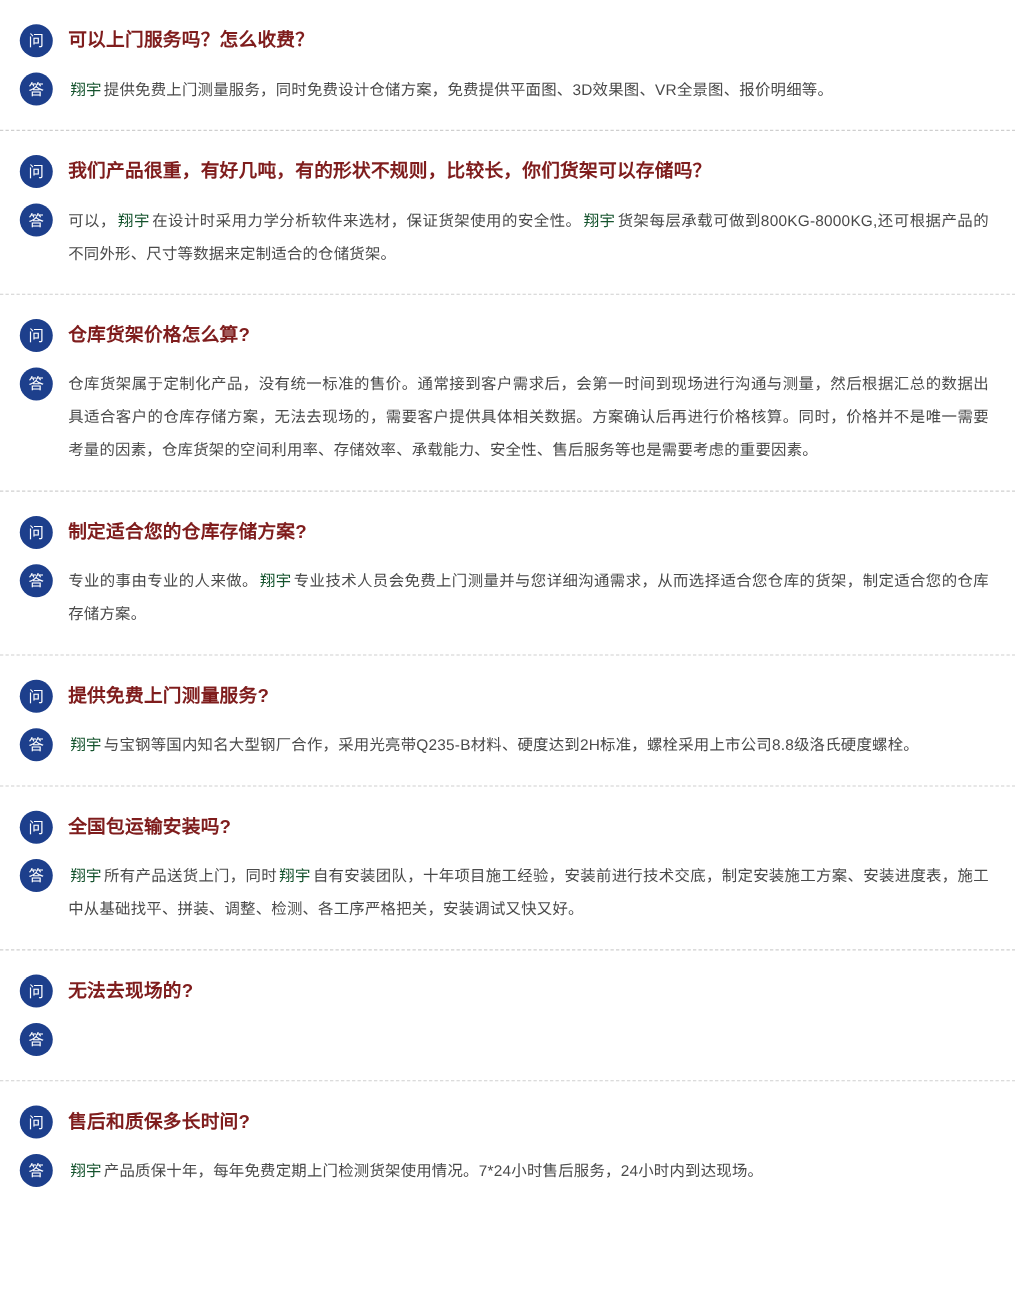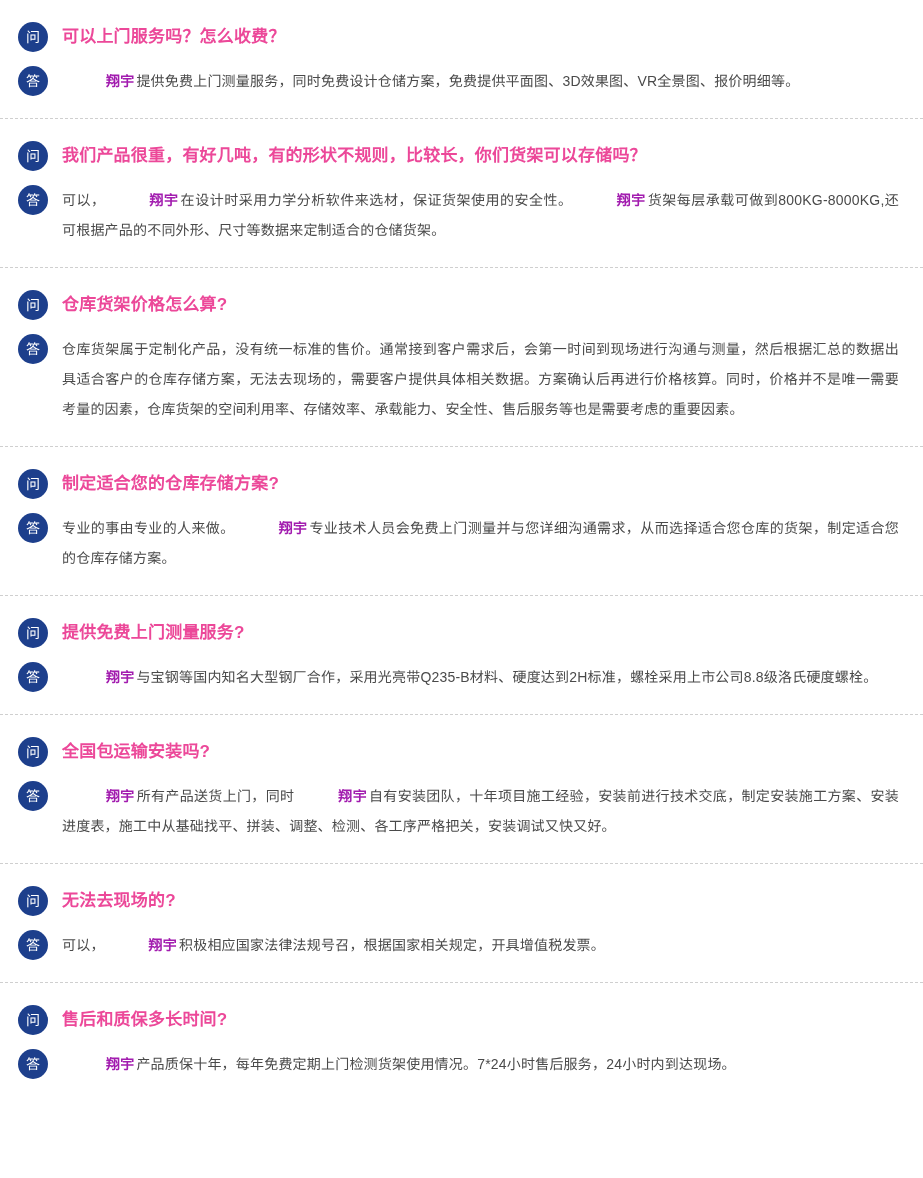--- a/index.html
+++ b/index.html
@@ -53,38 +53,37 @@
     background: #1d3f8c;
     margin-top: 0px;
   }
   .badge.a {
     background: #1d3f8c;
     margin-top: 0px;
   }
   .q-text {
     font-size: 17px;
     font-weight: bold;
-    color: #ec4899;
+    color: #7f1d1d;
     line-height: 30px;
     letter-spacing: 0.2px;
   }
   .a-text {
     font-size: 14px;
     color: #4a4a4a;
     line-height: 30px;
     letter-spacing: 0.2px;
     text-align: justify;
     padding-top: 0px;
     max-width: 845px;
   }
   .a-text b {
-    font-weight: bold;
-    color: #a21caf;
+    font-weight: normal;
+    color: #14532d;
     padding: 0 2px;
-    margin-left: 42px;
   }
   .row.answer {
     align-items: flex-start;
   }
   .row.answer .badge {
     margin-top: 0px;
   }
 </style>
 </head>
 <body>
@@ -150,21 +149,20 @@
         <div class="a-text"><b>翔宇</b><span>所有产品送货上门，同时</span><b>翔宇</b><span>自有安装团队，十年项目施工经验，安装前进行技术交底，制定安装施工方案、安装进度表，施工中从基础找平、拼装、调整、检测、各工序严格把关，安装调试又快又好。</span></div>
       </div>
     </div>
     <div class="faq-item">
       <div class="row question">
         <span class="badge q">问</span>
         <div class="q-text">无法去现场的?</div>
       </div>
       <div class="row answer">
         <span class="badge a">答</span>
-        <div class="a-text"><span>可以，</span><b>翔宇</b><span>积极相应国家法律法规号召，根据国家相关规定，开具增值税发票。</span></div>
       </div>
     </div>
     <div class="faq-item">
       <div class="row question">
         <span class="badge q">问</span>
         <div class="q-text">售后和质保多长时间?</div>
       </div>
       <div class="row answer">
         <span class="badge a">答</span>
         <div class="a-text"><b>翔宇</b><span>产品质保十年，每年免费定期上门检测货架使用情况。7*24小时售后服务，24小时内到达现场。</span></div>

